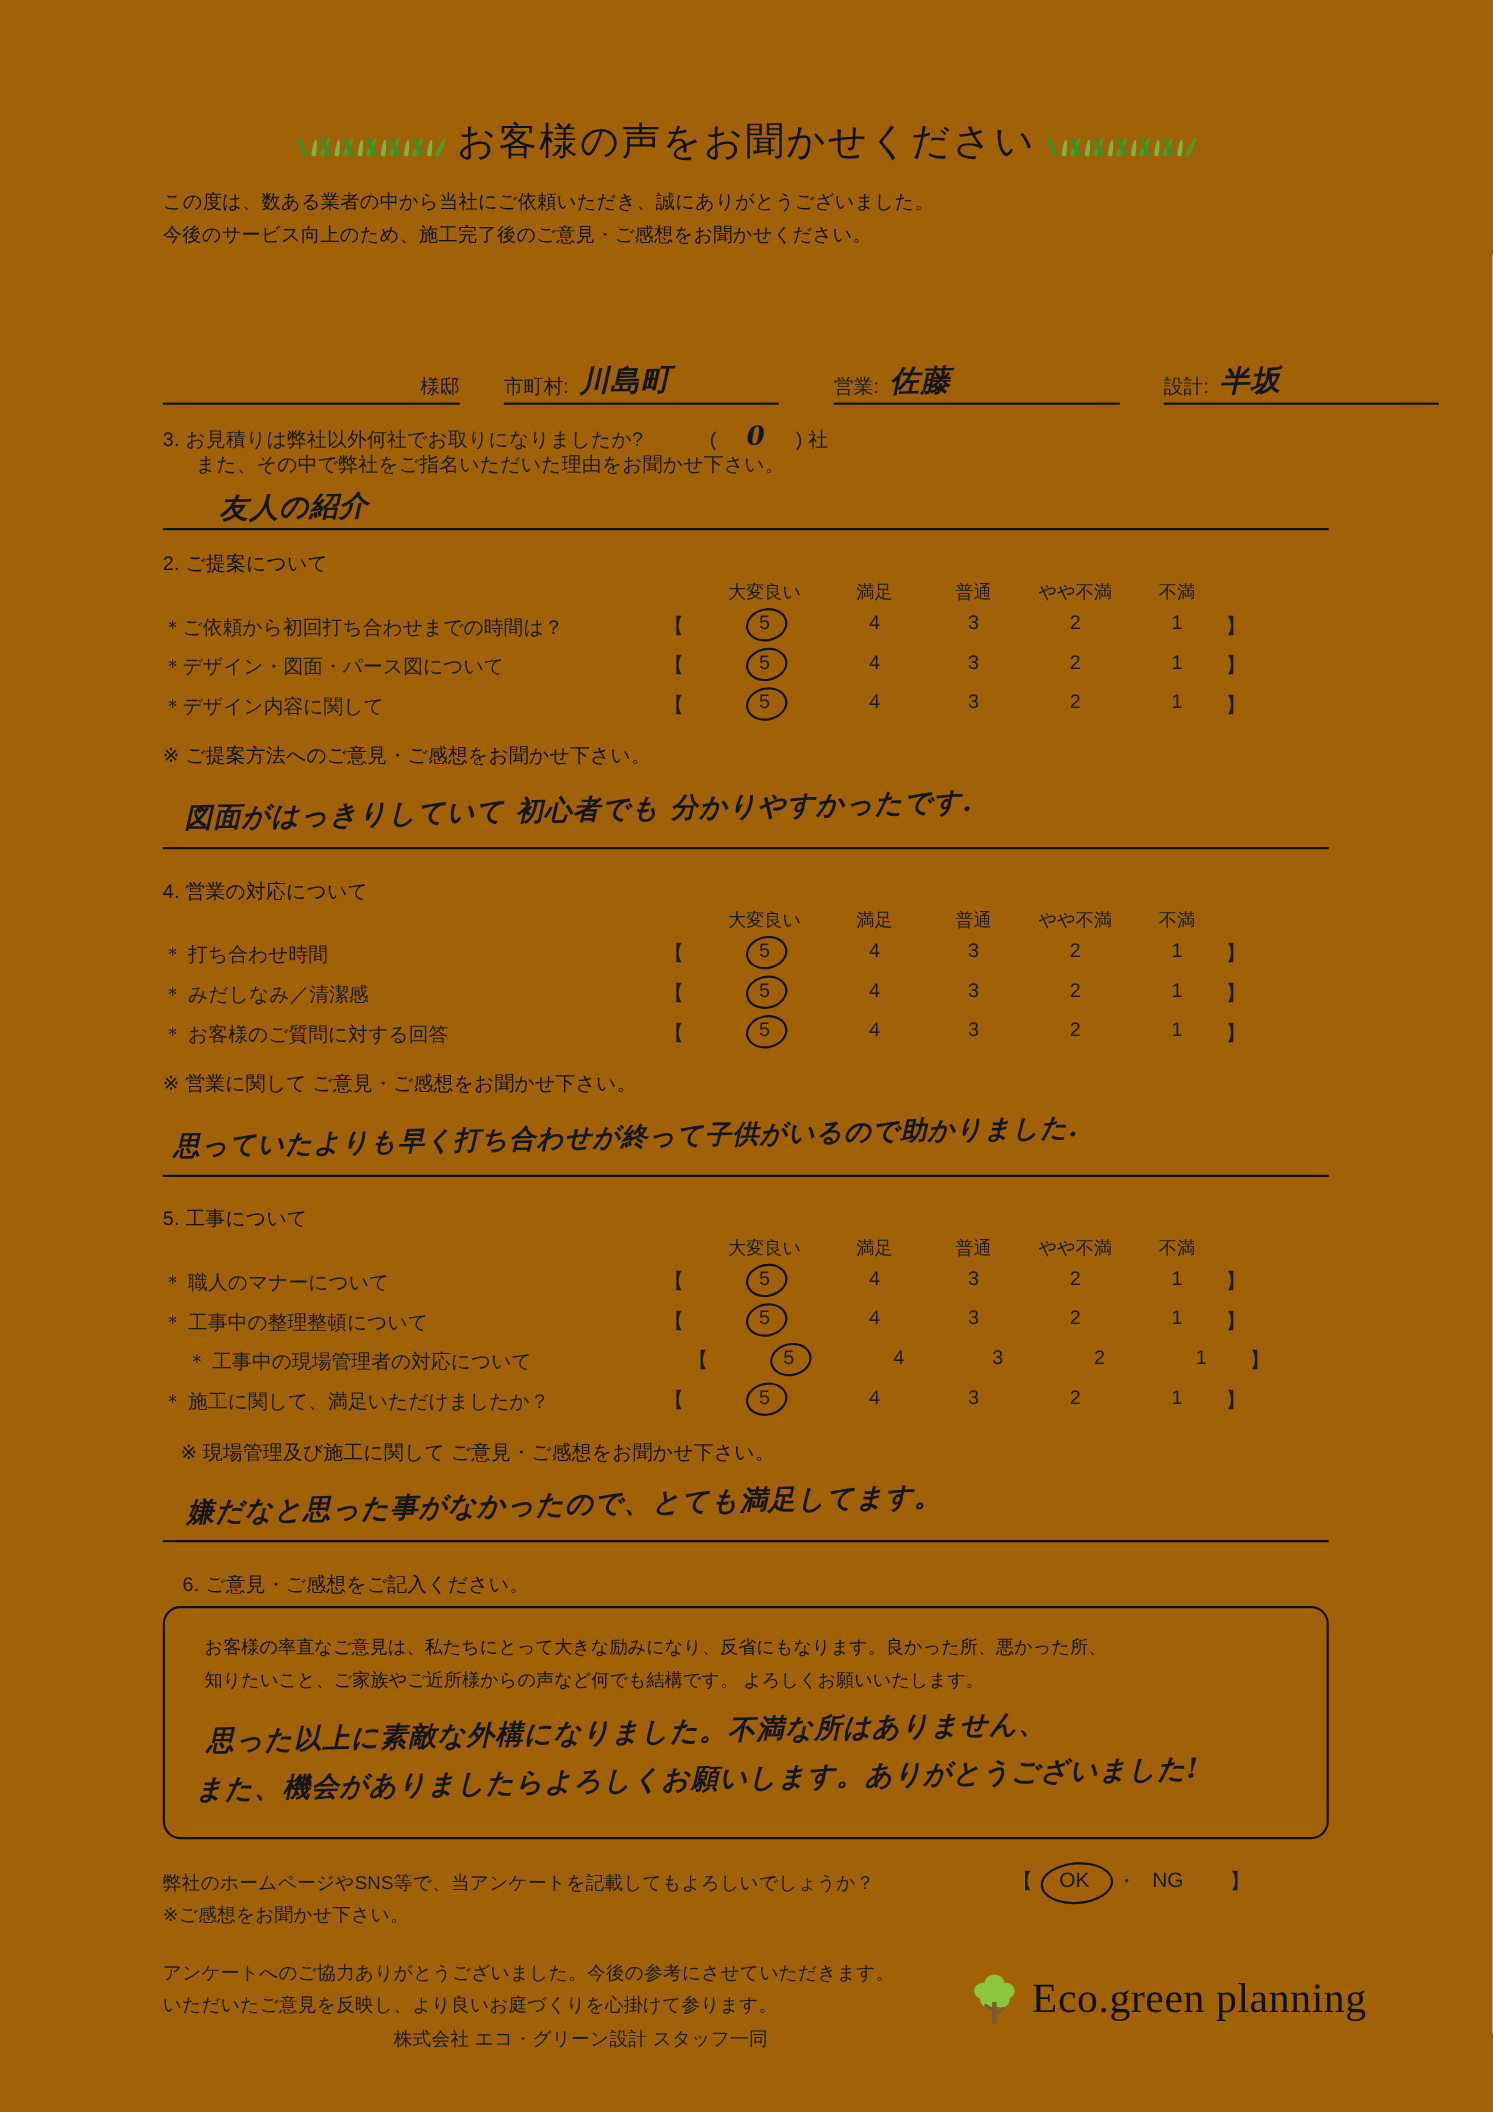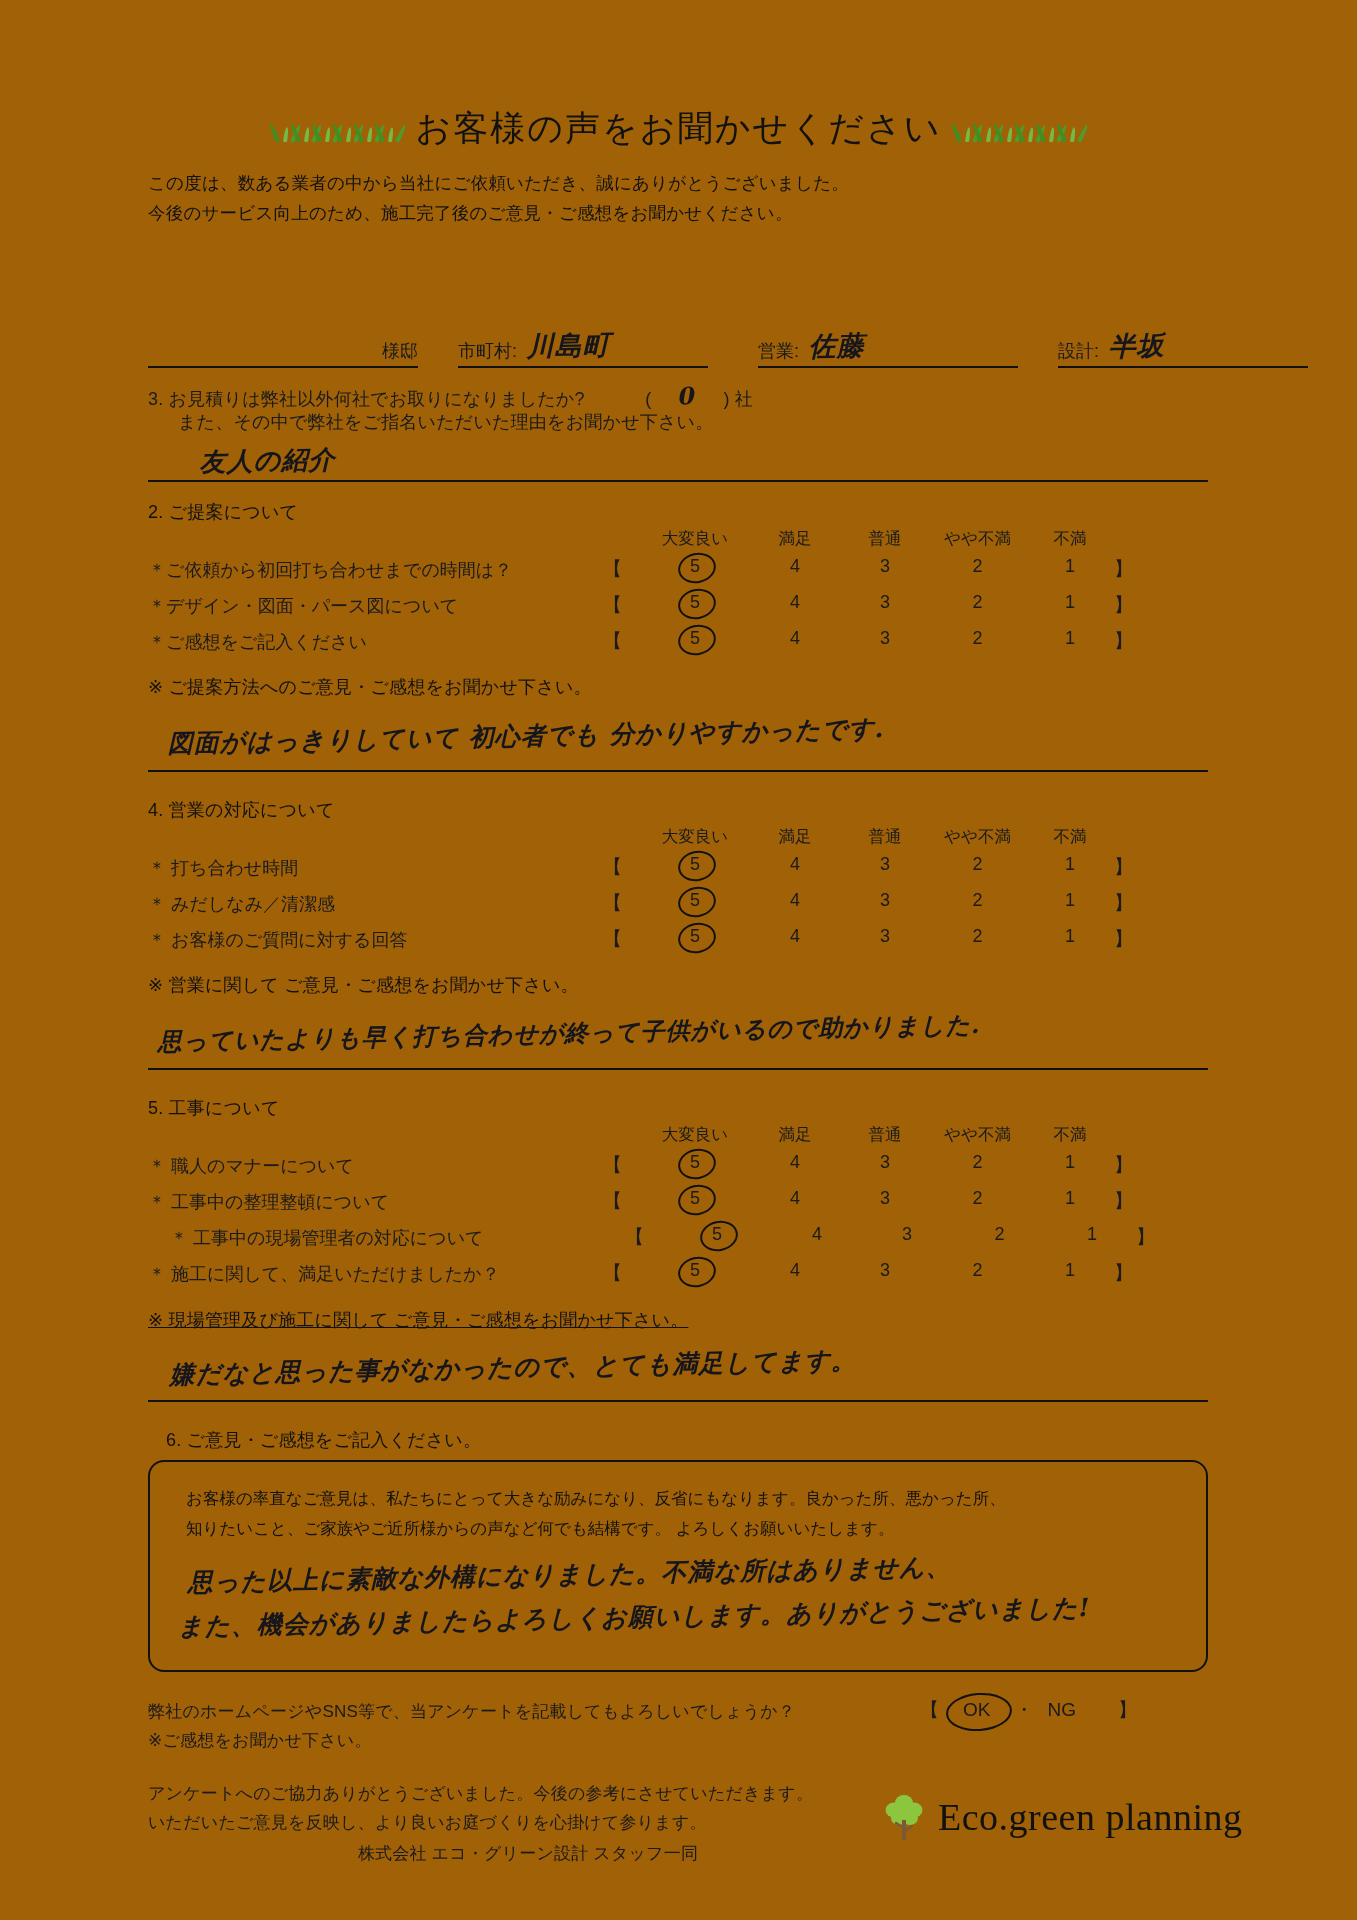--- a/index.html
+++ b/index.html
@@ -227,21 +227,21 @@
       <span style="width:110px;" class="circled">5</span>
       <span style="width:90px;">4</span>
       <span style="width:90px;">3</span>
       <span style="width:95px;">2</span>
       <span style="width:90px;">1</span>
     </span>
     <span class="brk-r" style="left:966px;">】</span>
   </div>
 
   <div class="rate-row" style="left:148px;top:628px;">
-    <span class="item">＊ご感想をご記入ください</span>
+    <span class="item">＊デザイン内容に関して</span>
     <span class="brk-l" style="left:455px;">【</span>
     <span class="nums" style="left:492px;">
       <span style="width:110px;" class="circled">5</span>
       <span style="width:90px;">4</span>
       <span style="width:90px;">3</span>
       <span style="width:95px;">2</span>
       <span style="width:90px;">1</span>
     </span>
     <span class="brk-r" style="left:966px;">】</span>
   </div>
@@ -358,21 +358,21 @@
     <span class="nums" style="left:492px;">
       <span style="width:110px;" class="circled">5</span>
       <span style="width:90px;">4</span>
       <span style="width:90px;">3</span>
       <span style="width:95px;">2</span>
       <span style="width:90px;">1</span>
     </span>
     <span class="brk-r" style="left:966px;">】</span>
   </div>
 
-  <div class="q note" style="left:148px;top:1308px;text-decoration:underline;">※ 現場管理及び施工に関して ご意見・ご感想をお聞かせ下さい。</div>
+  <div class="q note" style="left:164px;top:1308px;">※ 現場管理及び施工に関して ご意見・ご感想をお聞かせ下さい。</div>
   <div class="answer-line" style="left:148px;top:1400px;width:1060px;"></div>
   <div class="hw hw-answer" style="left:170px;top:1358px;font-size:25px;">嫌だなと思った事がなかったので、とても満足してます。</div>
 
   <div class="q sec-title" style="left:148px;top:1428px;margin-left:18px;">6. ご意見・ご感想をご記入ください。</div>
 
   <div class="cmtbox" style="left:148px;top:1460px;width:1060px;height:212px;">
     <div class="guide">
       <div>お客様の率直なご意見は、私たちにとって大きな励みになり、反省にもなります。良かった所、悪かった所、</div>
       <div>知りたいこと、ご家族やご近所様からの声など何でも結構です。 よろしくお願いいたします。</div>
     </div>

